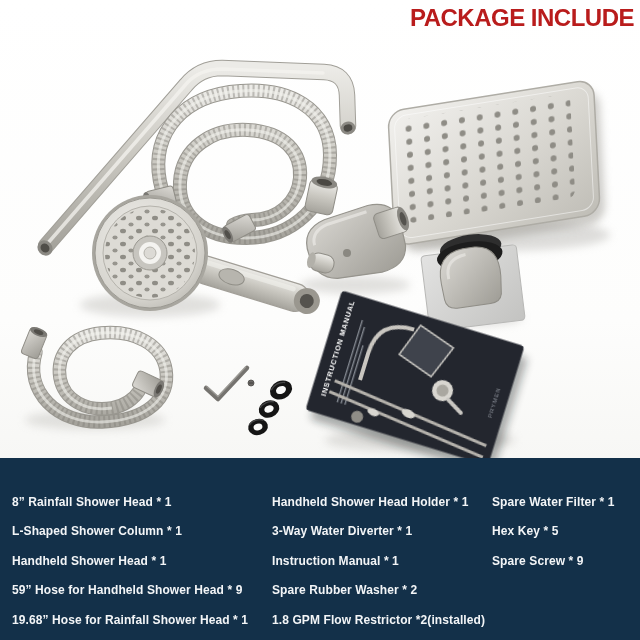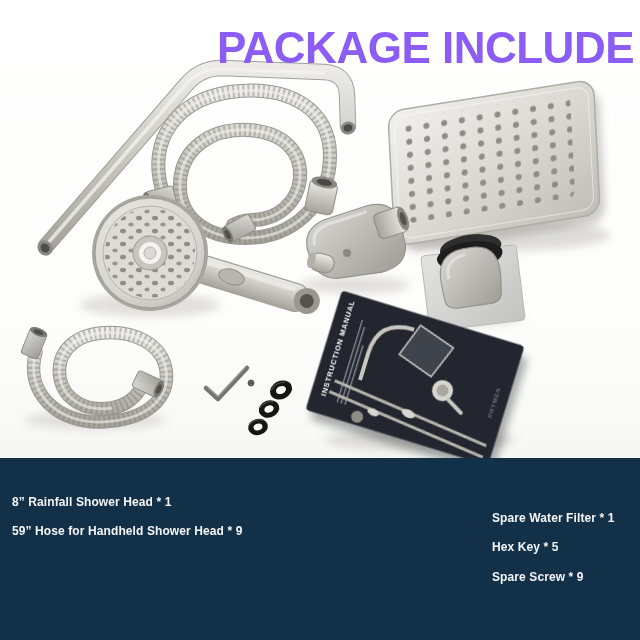--- a/index.html
+++ b/index.html
@@ -5,32 +5,32 @@
   html,body{margin:0;padding:0;}
   body{
     width:640px;height:640px;position:relative;overflow:hidden;
     background:#ffffff;font-family:"Liberation Sans",sans-serif;
   }
   .photo-area{
     position:absolute;left:0;top:0;width:640px;height:458px;
     background:linear-gradient(180deg,#ffffff 0%,#fdfdfc 70%,#f7f7f5 100%);
   }
   .page-title{
-    position:absolute;top:23px;right:6px;
-    font-size:44px;font-weight:800;letter-spacing:-0.5px;
-    color:#8b5cf6;white-space:nowrap;
+    position:absolute;top:4px;right:6px;
+    font-size:24px;font-weight:800;letter-spacing:-0.5px;
+    color:#b91c1c;white-space:nowrap;
   }
   .list-panel{
     position:absolute;left:0;top:458px;width:640px;height:182px;
     background:#133049;
   }
   .col{position:absolute;top:0;display:flex;flex-direction:column;padding-top:29px;}
   .col-1{left:12px;width:256px;}
   .col-2{left:272px;width:218px;}
-  .col-3{left:492px;width:146px;margin-top:16px;}
+  .col-3{left:492px;width:146px;}
   .item{
     height:29.5px;display:flex;align-items:center;
     color:#f3f5f7;font-size:12px;font-weight:bold;letter-spacing:.1px;
     white-space:nowrap;
   }
 </style>
 </head>
 <body>
 
 <div class="photo-area">
@@ -244,20 +244,30 @@
     </g>
   </g>
 </svg>
 </div>
 
 <div class="page-title">PACKAGE INCLUDE</div>
 
 <div class="list-panel">
   <div class="col col-1">
     <div class="item">8” Rainfall Shower Head * 1</div>
+    <div class="item">L-Shaped Shower Column * 1</div>
+    <div class="item">Handheld Shower Head * 1</div>
     <div class="item">59” Hose for Handheld Shower Head * 9</div>
+    <div class="item">19.68” Hose for Rainfall Shower Head * 1</div>
+  </div>
+  <div class="col col-2">
+    <div class="item">Handheld Shower Head Holder * 1</div>
+    <div class="item">3-Way Water Diverter * 1</div>
+    <div class="item">Instruction Manual * 1</div>
+    <div class="item">Spare Rubber Washer * 2</div>
+    <div class="item">1.8 GPM Flow Restrictor *2(installed)</div>
   </div>
   <div class="col col-3">
     <div class="item">Spare Water Filter * 1</div>
     <div class="item">Hex Key * 5</div>
     <div class="item">Spare Screw * 9</div>
   </div>
 </div>
 
 </body></html>

